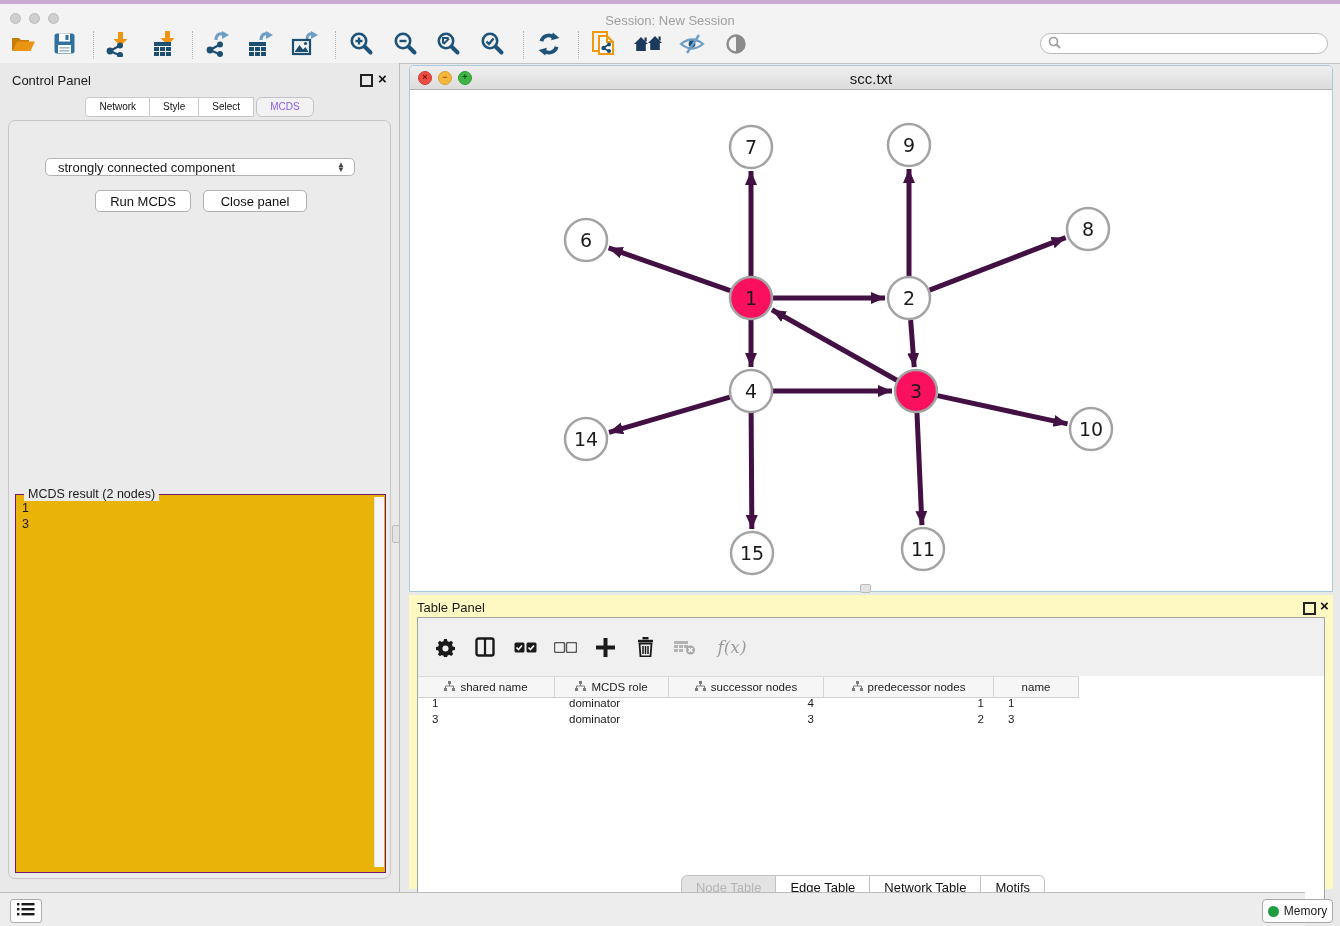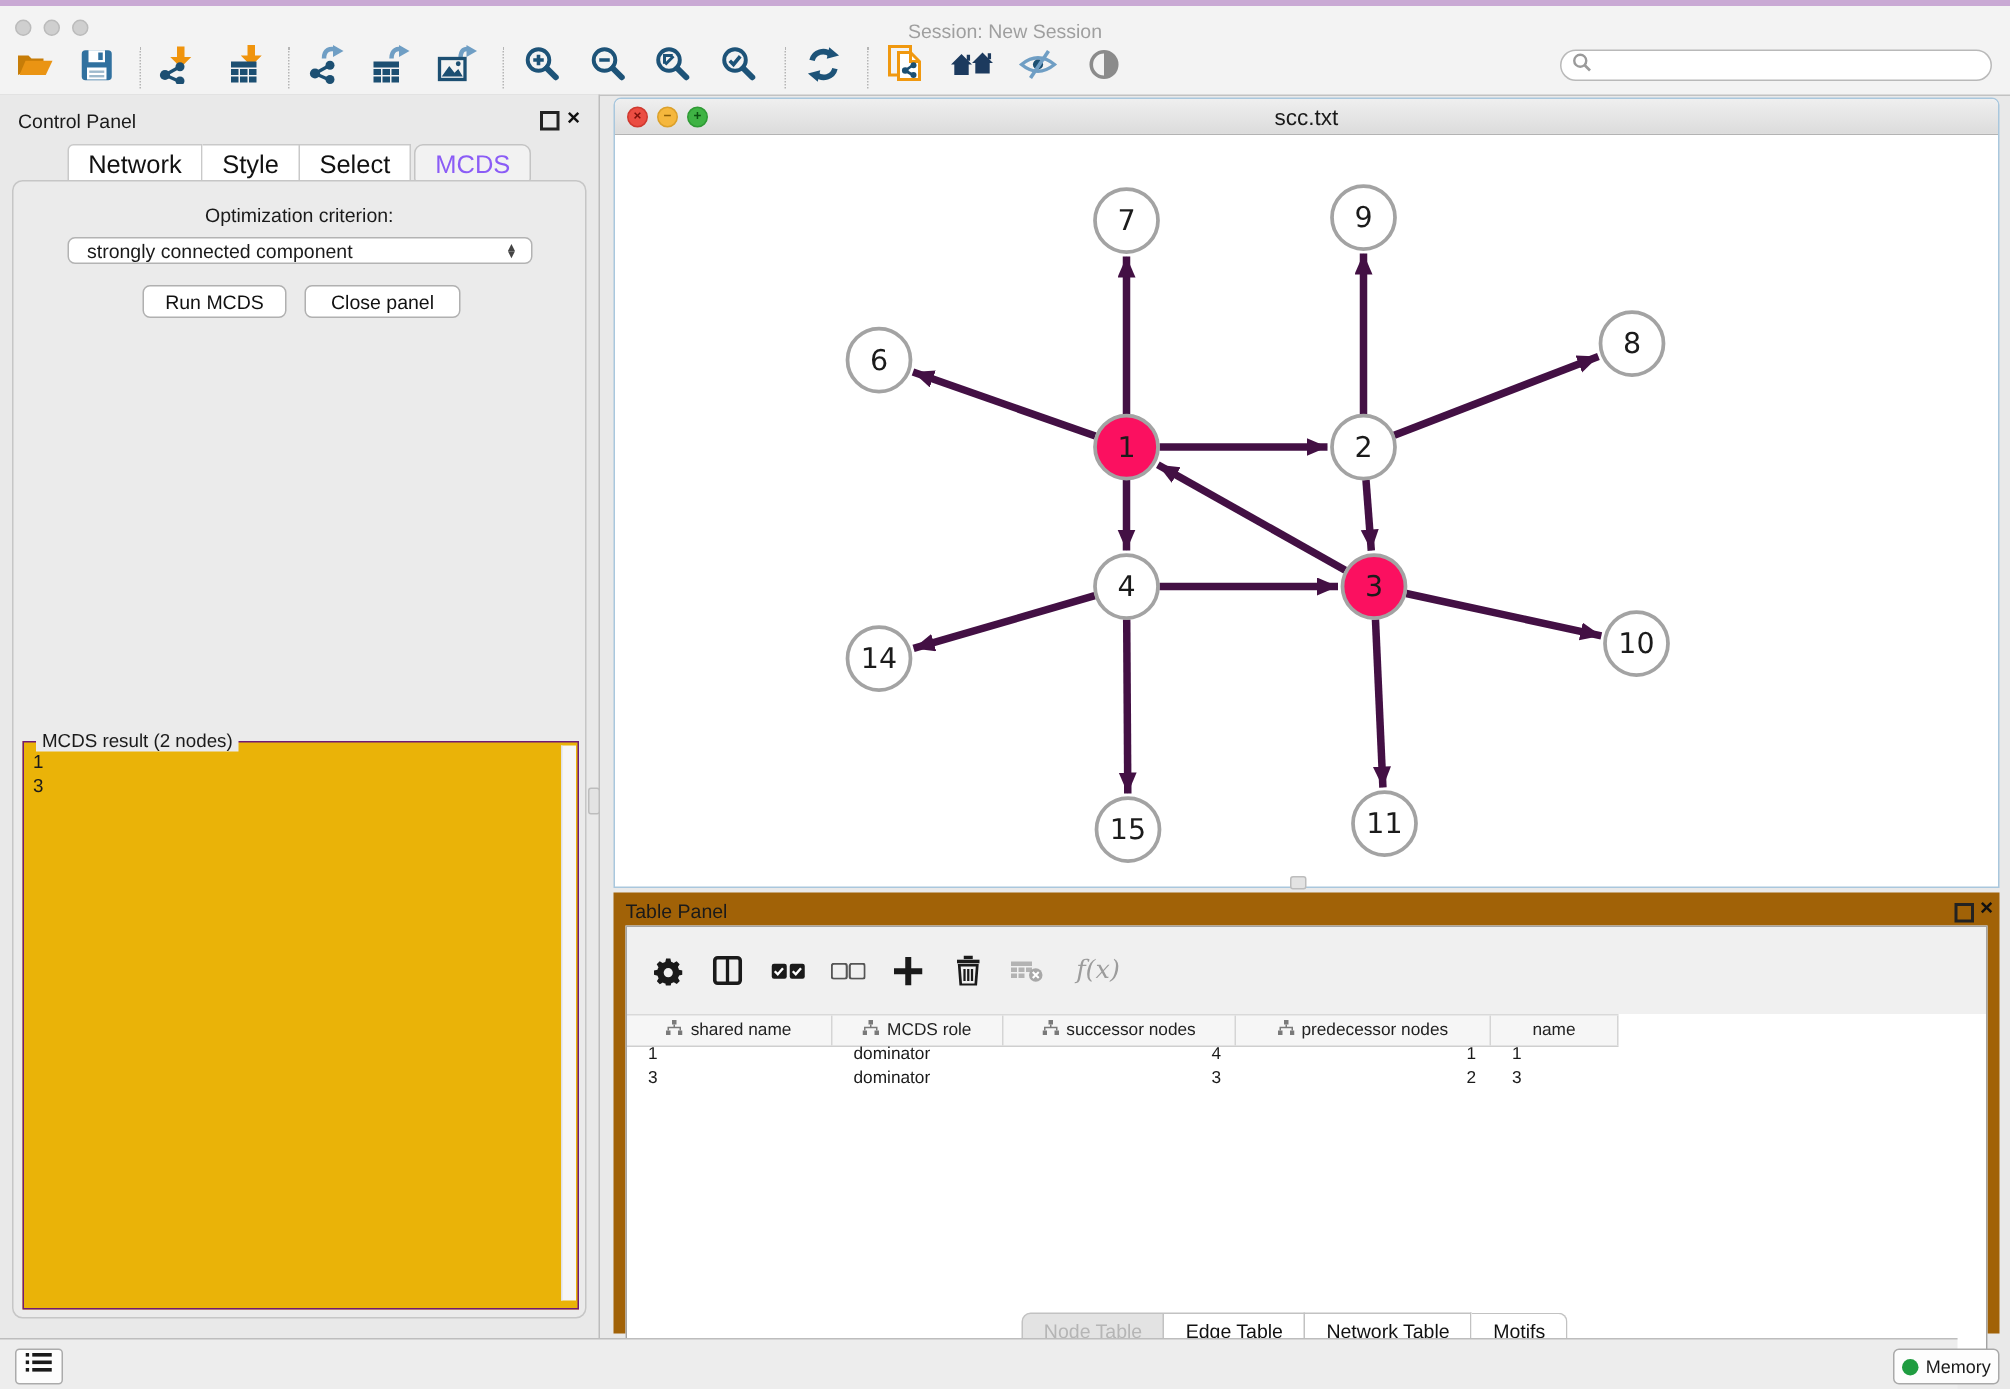--- a/index.html
+++ b/index.html
@@ -15,21 +15,21 @@
   .tb-sep{top:3px;height:28px;border-left:1px dotted #b5b5b5}
   .tb-btn{top:3px;width:34px;height:29px;display:flex;align-items:center;justify-content:center;cursor:default}
   #search-box{left:1040px;top:5px;width:288px;height:21px;background:#fff;border:1px solid #b9b9b9;
               border-radius:12px;display:flex;align-items:center;padding-left:7px;box-sizing:border-box}
   #search-input{border:none;outline:none;background:transparent;font-size:12px;width:250px;margin-left:4px}
   
   #control-panel{left:0;top:63px;width:399px;height:829px;background:#e9e9e9;border-right:1px solid #bdbdbd}
   .panel-title{font-size:13px;color:#1a1a1a}
   .float-ico{width:9px;height:9px;border:2px solid #222}
   .close-ico{font-size:15px;font-weight:bold;color:#111;line-height:12px}
-  .cp-tab{display:inline-block;font-size:17px;padding:3px 13px 4px;background:#fff;color:#111;
+  .cp-tab{display:inline-block;font-size:10px;padding:3px 13px 4px;background:#fff;color:#111;
           border:1px solid #c9c9c9;border-left:none;cursor:default}
   .cp-tab:first-child{border-left:1px solid #c9c9c9;border-radius:4px 0 0 4px}
   .cp-tab.active{background:#f2f2f2;color:#8b5cf6;border-radius:6px;border:1px solid #c4c4c4;margin-left:2px}
   #cp-content{left:8px;top:57px;width:381px;height:757px;background:#ebebeb;border:1px solid #c6c6c6;border-radius:7px}
   #opt-label{left:0;top:15px;width:381px;text-align:center;font-size:13px}
   #criterion-select{left:36px;top:37px;width:310px;height:18px;background:#fff;border:1px solid #b3b3b3;
       border-radius:5px;font-size:13px;display:flex;align-items:center;padding-left:12px;box-sizing:border-box}
   .stepper{margin-left:auto;margin-right:9px;display:flex;flex-direction:column;line-height:5px;font-size:8px;color:#444}
   .cbtn{background:#fff;border:1px solid #b0b0b0;border-radius:5px;font-size:13px;color:#111;
         height:22px;display:flex;align-items:center;justify-content:center;box-sizing:border-box}
@@ -41,21 +41,21 @@
   
   #net-window{left:409px;top:65px;width:924px;height:527px;background:#fff;border:1px solid #a9c7dd;
               border-radius:5px 5px 0 0;box-sizing:border-box}
   #net-titlebar{left:0;top:0;width:922px;height:23px;border-radius:4px 4px 0 0;
       background:linear-gradient(#efefef,#dcdcdc);border-bottom:1px solid #b3b3b3}
   .traffic{width:12px;height:12px;border-radius:50%;top:5px;font-size:9px;font-weight:bold;
            text-align:center;line-height:11px}
   #net-title{left:0;top:4px;width:922px;text-align:center;font-size:15px;color:#1a1a1a}
   #graph-svg{left:0;top:23px}
   
-  #table-panel{left:409px;top:595px;width:924px;height:294px;background:#a16207}
+  #table-panel{left:409px;top:595px;width:924px;height:294px;background:#fef9c3}
   #tp-container{left:8px;top:22px;width:908px;height:304px;background:#fff;border:1px solid #a3a3a3;box-sizing:border-box}
   #tp-toolbar{left:0;top:0;width:906px;height:58px;background:#f0f0f0;display:flex;align-items:center}
   .tp-ico{margin-left:14px;display:flex;align-items:center;justify-content:center;width:26px;height:26px}
   #tp-header{left:0;top:58px;height:20px;display:flex;background:#f6f6f6;border-top:1px solid #d9d9d9;border-bottom:1px solid #cfcfcf}
   .th{display:flex;align-items:center;justify-content:center;font-size:11.5px;color:#222;
       border-right:1px solid #d5d5d5;box-sizing:border-box;gap:5px}
   .tr{display:flex;height:16px;font-size:11.5px}
   .td{box-sizing:border-box;padding:1px 10px 0 14px}
   #tp-tabs{left:0;top:280px;width:908px;display:flex;justify-content:center}
   .tp-tab{font-size:13px;padding:4px 14px 5px;background:#fff;border:1px solid #c2c2c2;border-left:none;color:#111}
@@ -251,21 +251,20 @@
     <input id="search-input" value="" style="">
   </div>
 </div>
 
 <div id="control-panel" class="abs">
   <div class="abs panel-title" style="left:12px;top:10px">Control Panel</div>
   <div class="abs float-ico" style="left:360px;top:11px"></div>
   <div class="abs close-ico" style="left:378px;top:10px">×</div>
   <div class="abs" id="cp-tabs" style="left:0;top:33px;width:399px;text-align:center"><span class="cp-tab">Network</span><span class="cp-tab">Style</span><span class="cp-tab">Select</span><span class="cp-tab active">MCDS</span></div>
   <div id="cp-content" class="abs">
-    <div id="opt-label" class="abs">Optimization criterion:</div>
     <div id="criterion-select" class="abs">
       <span>strongly connected component</span>
       <span class="stepper">
           <span>▲</span>
           <span>▼</span>
         </span>
     </div>
     <div class="abs cbtn" style="left:86px;top:69px;width:96px">Run MCDS</div>
     <div class="abs cbtn" style="left:194px;top:69px;width:104px">Close panel</div>
     <div id="result-group" class="abs">

